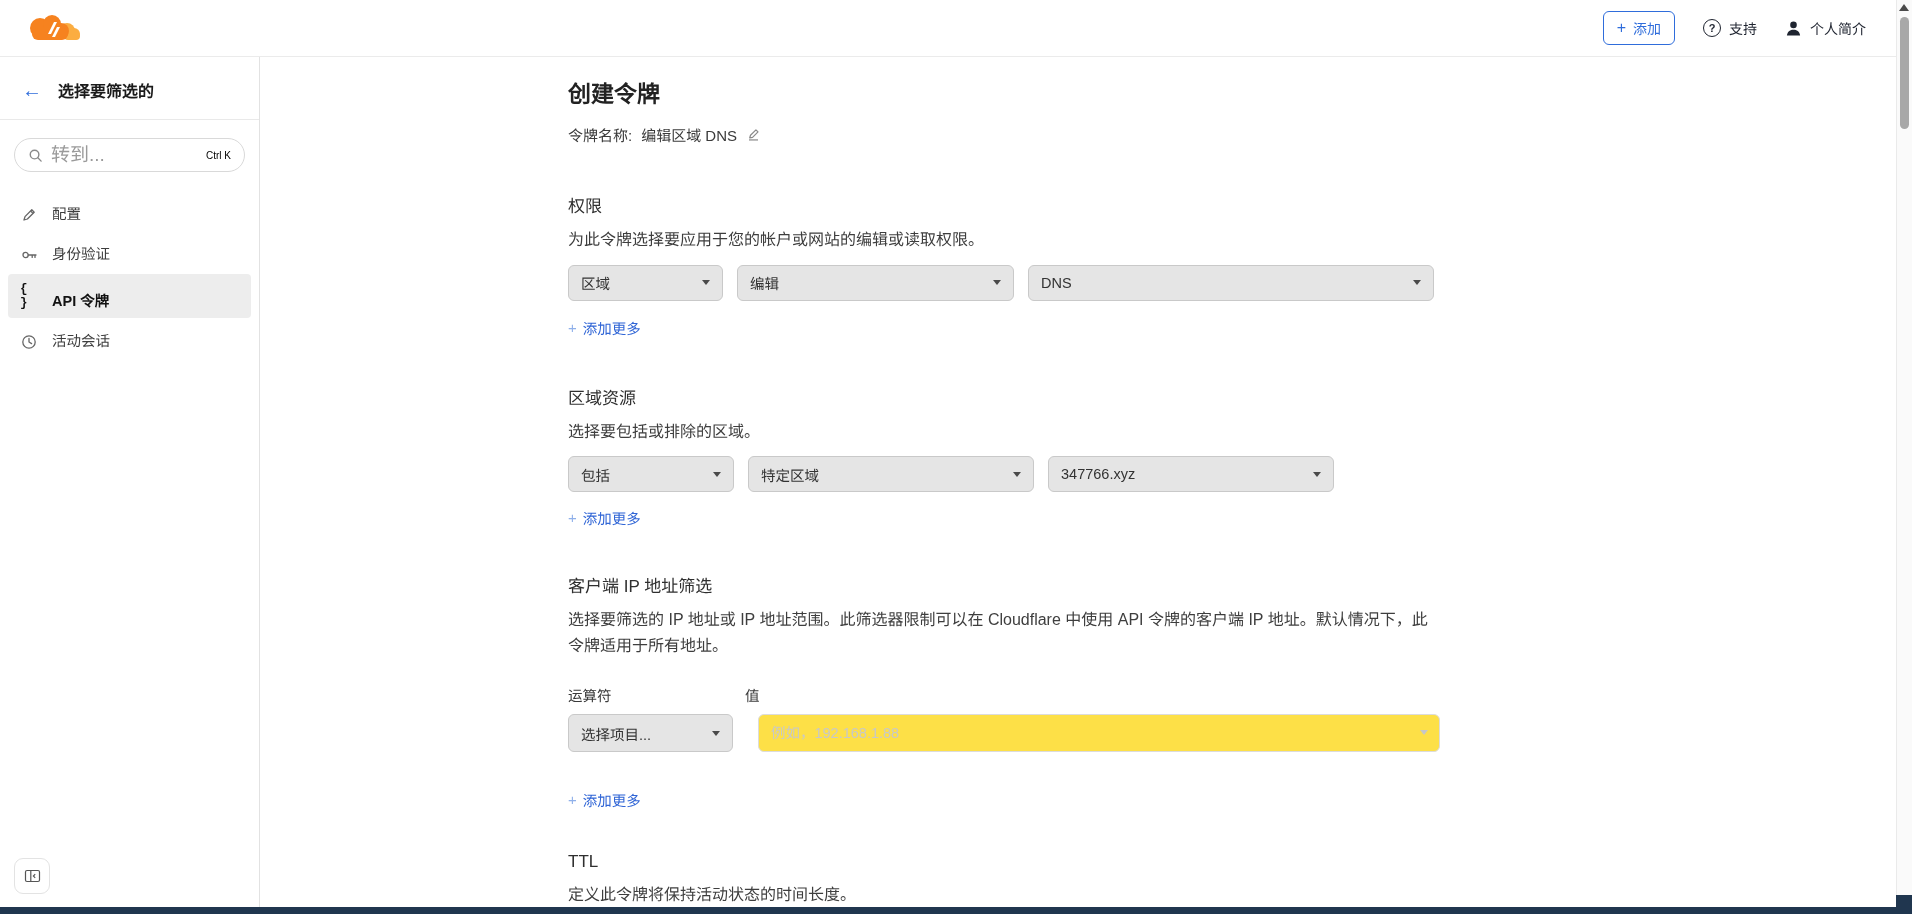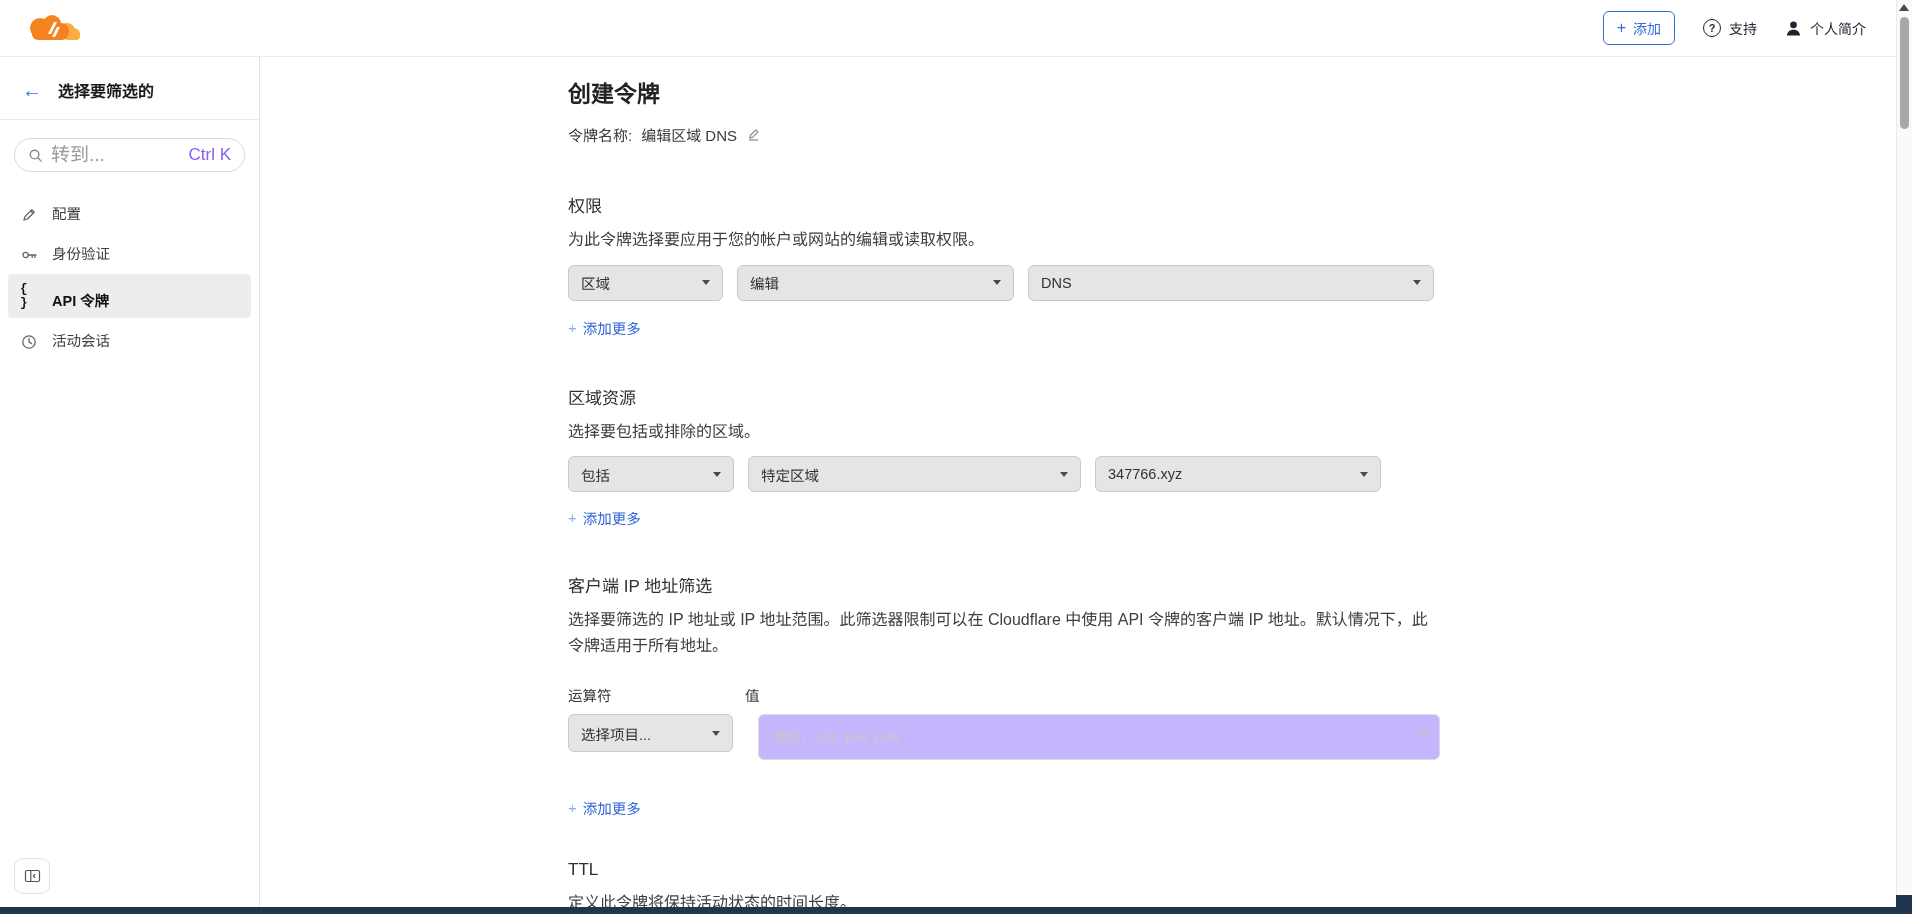--- a/index.html
+++ b/index.html
@@ -44,21 +44,21 @@
   .searchbox {
     margin:18px 14px 20px; height:34px;
     border:1px solid #d9d9d9; border-radius:17px;
     display:flex; align-items:center; gap:8px; padding:0 13px; background:#fff;
   }
   .searchbox input {
     flex:1; border:none; outline:none; font-size:19px; color:#333; min-width:0;
     font-family:inherit; background:transparent;
   }
   .searchbox input::placeholder { color:#9a9a9a; }
-  .shortcut { color:#8b5cf6; font-size:17px; white-space:nowrap; }
+  .shortcut { color:#000000; font-size:10px; white-space:nowrap; }
   .sb-menu { padding:2px 8px; display:flex; flex-direction:column; gap:3px; }
   .sb-item {
     display:flex; align-items:flex-end; gap:14px; padding:8px 12px;
     border-radius:4px; font-size:14.5px; color:#3d3d3d; cursor:pointer;
   }
   .sb-item.active { background:#ededed; font-weight:700; color:#121212; }
   .sb-icon { width:18px; display:flex; justify-content:center; align-items:center; color:#666; }
   .braces-glyph { font-family:"Liberation Mono","DejaVu Sans Mono",monospace; font-size:12.5px; font-weight:700; color:#555; letter-spacing:-1px; }
   .sb-item.active .braces-glyph { color:#111; }
   .collapse-btn {
@@ -77,39 +77,39 @@
   .mt-zone { margin-top:46px; }
   .mt-ip   { margin-top:44px; }
   .mt-ttl  { margin-top:42px; }
   .dd-row { margin-top:12px; display:flex; gap:14px; }
   .dropdown {
     height:36px; border:1px solid #c9c9c9; border-radius:6px; background:#e5e5e5;
     display:flex; align-items:center; justify-content:space-between;
     padding:0 12px; font-size:14.5px; color:#333; cursor:pointer;
   }
   .w1a{width:155px} .w1b{width:406px} .w1c{width:277px}
-  .w2a{width:166px} .w2b{width:333px} .w2c{width:286px}
+  .w2a{width:166px} .w2b{width:286px} .w2c{width:286px}
   .w3a{width:166px; height:38px;}
   .caret {
     width:0; height:0; flex:none; margin-left:8px;
     border-left:4.5px solid transparent; border-right:4.5px solid transparent;
     border-top:5.5px solid #4a4a4a;
   }
   .caret.light { border-top-color:#c6c6c6; }
   .add-more { display:flex; align-items:center; gap:6px; font-size:14.5px; color:#3166d6; cursor:pointer; width:max-content; }
   .add-more .plus-glyph { color:#8fb0ea; font-size:15px; }
   .mt-add1 { margin-top:16px; } .mt-add2 { margin-top:15px; } .mt-add3 { margin-top:37px; }
   .labels-row { margin-top:26px; display:flex; font-size:14.5px; color:#3a3a3a; }
   .lab1 { width:177px; }
   .dd-row3 { margin-top:9px; display:flex; gap:25px; }
   .value-wrap { position:relative; width:687px; }
   .value-input {
-    width:100%; height:46px; border:1px solid #dcdcdc; border-radius:6px;
+    width:100%; height:38px; border:1px solid #dcdcdc; border-radius:6px;
     padding:0 30px 0 12px; font-size:14.5px; color:#333; outline:none;
-    font-family:inherit; background:#c4b5fd;
+    font-family:inherit; background:#fde047;
   }
   .value-input::placeholder { color:#c8c8c8; }
   .value-wrap .caret { position:absolute; right:12px; top:16px; margin:0; }
   .date-range {
     margin-top:13px; width:190px; height:32px; border:1px solid #8f8f8f; background:#fff;
     display:flex; align-items:center; justify-content:center; gap:11px;
     font-size:14px; color:#6d6d6d; cursor:pointer;
   }
 
   

